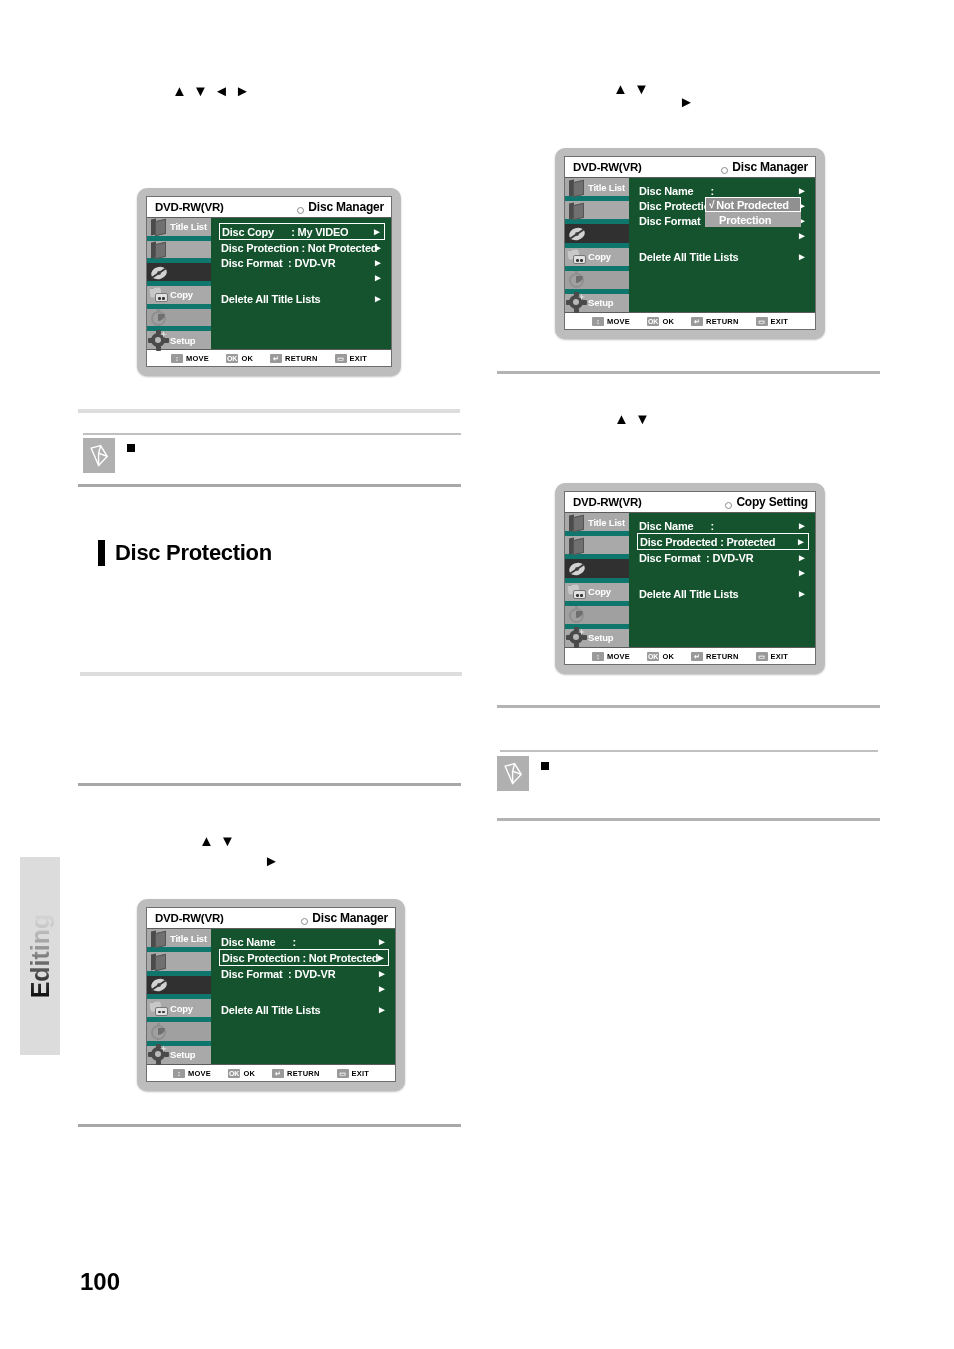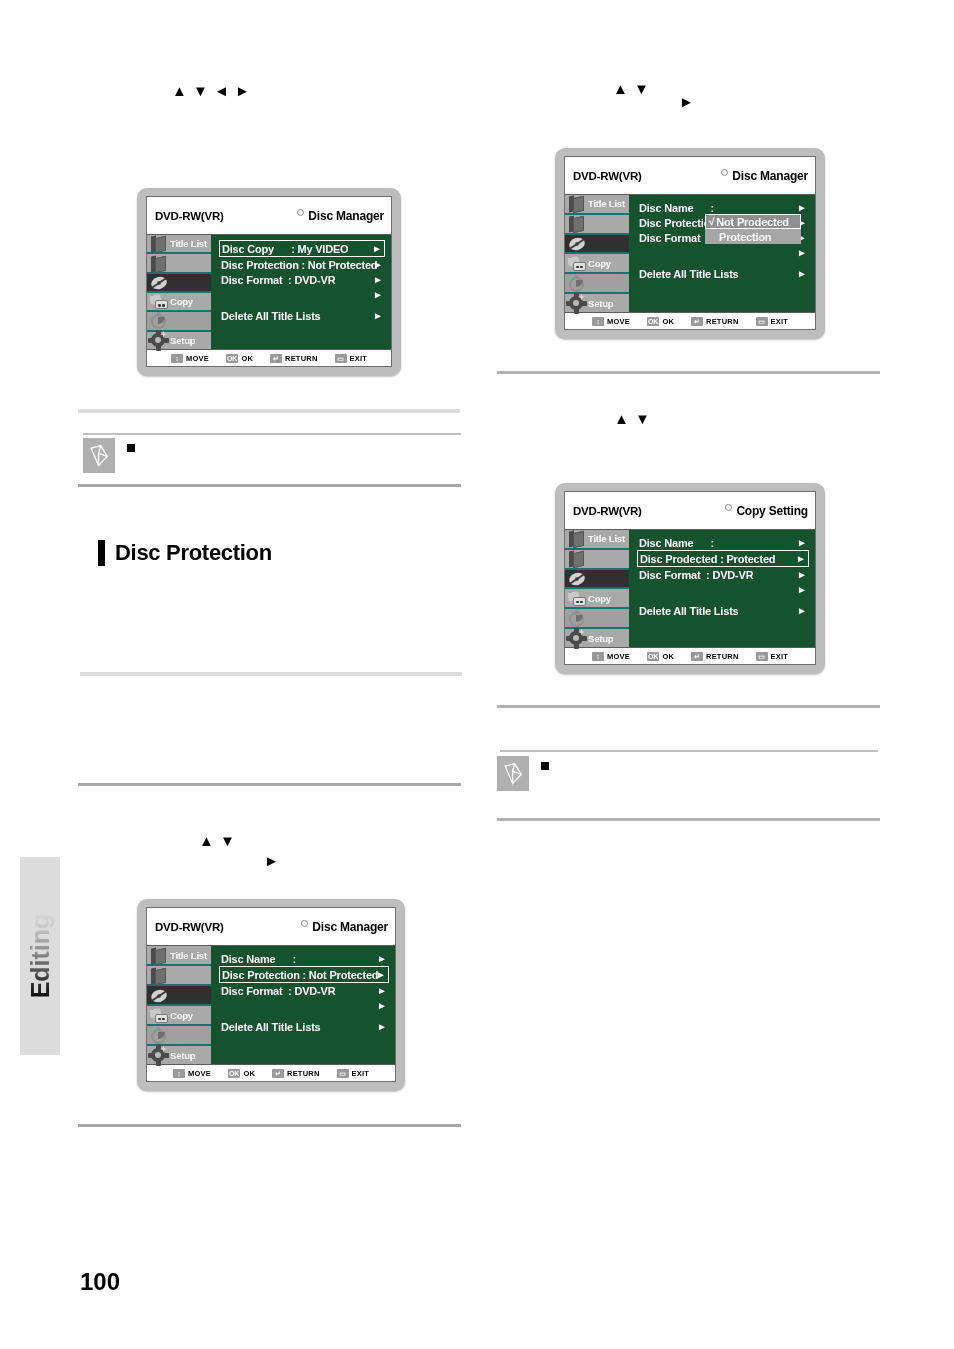--- a/index.html
+++ b/index.html
@@ -72,44 +72,44 @@
     box-shadow: 0 1px 2px rgba(0,0,0,.25);
   }
   .osd-inner {
     background: #ffffff;
     border: 1px solid #6e6e6e;
     height: 100%;
     display: flex; flex-direction: column;
     overflow: hidden;
   }
   .osd-title {
-    height: 38px; background: #ffffff;
+    height: 21px; background: #ffffff;
     border-bottom: 1px solid #5c5c5c;
     display: flex; align-items: center; justify-content: space-between;
     padding: 0 7px 0 8px;
   }
   .osd-disc-type { font-size: 11.5px; font-weight: bold; color: #000; letter-spacing: -0.2px; }
-  .osd-title-right { display: flex; align-items: flex-start; gap: 4px; }
+  .osd-title-right { display: flex; align-items: flex-end; gap: 4px; }
   .osd-bullet-ring {
     width: 7px; height: 7px; border: 1.4px solid #8a8a8a; border-radius: 50%;
   }
   .osd-screen-name { font-size: 12px; font-weight: bold; color: #000; letter-spacing: -0.2px; }
 
   .osd-body { flex: 1; display: flex; min-height: 0; }
 
   
   .osd-side {
     width: 64px; background: #a9a9a9;
     display: flex; flex-direction: column;
   }
   .osd-side-item {
     flex: 1; min-height: 0;
     display: flex; align-items: center; gap: 2px;
     padding-left: 2px;
-    border-bottom: 2px solid #0f766e;
+    border-bottom: 5px solid #0f766e;
     position: relative;
   }
   .osd-side-item:last-child { border-bottom: none; }
   .osd-side-item.sel { background: #303030; }
   .osd-side-item.dim { background: #a0a0a0; }
   .osd-side-label {
     font-size: 9.5px; font-weight: bold; color: #ffffff;
     letter-spacing: -0.2px; white-space: nowrap;
   }
   .osd-ic { width: 19px; height: 19px; flex: 0 0 19px; position: relative; }

